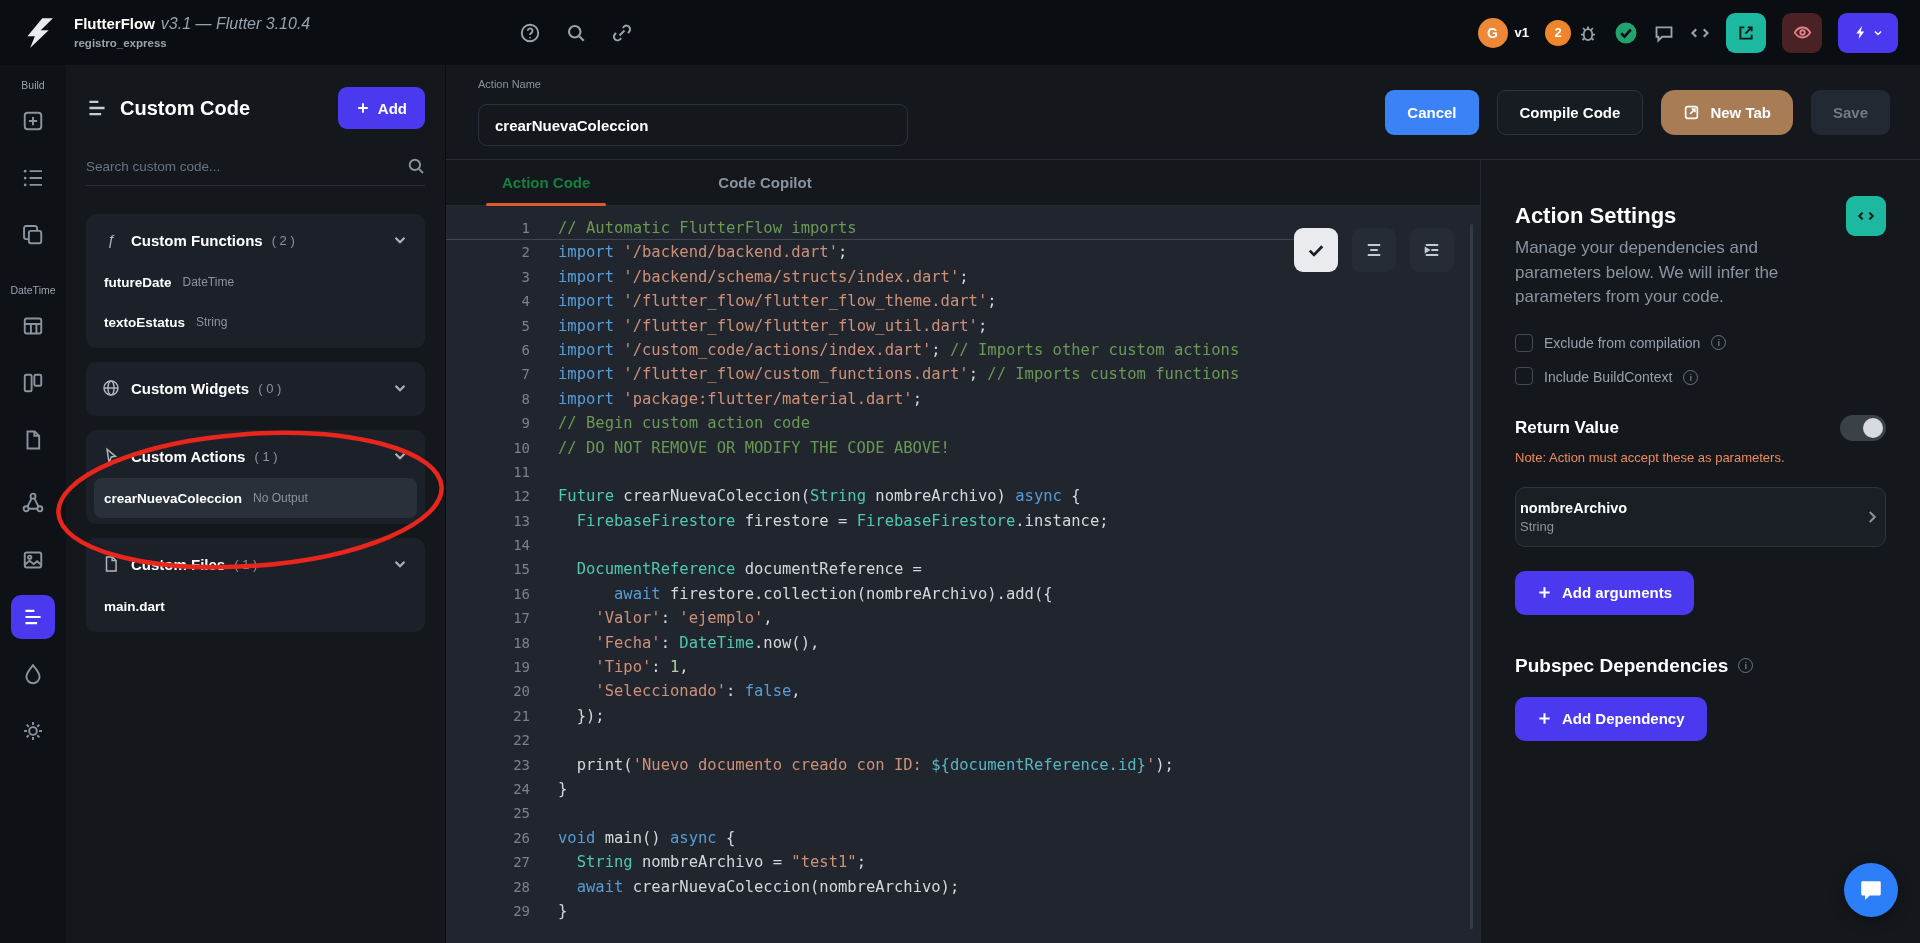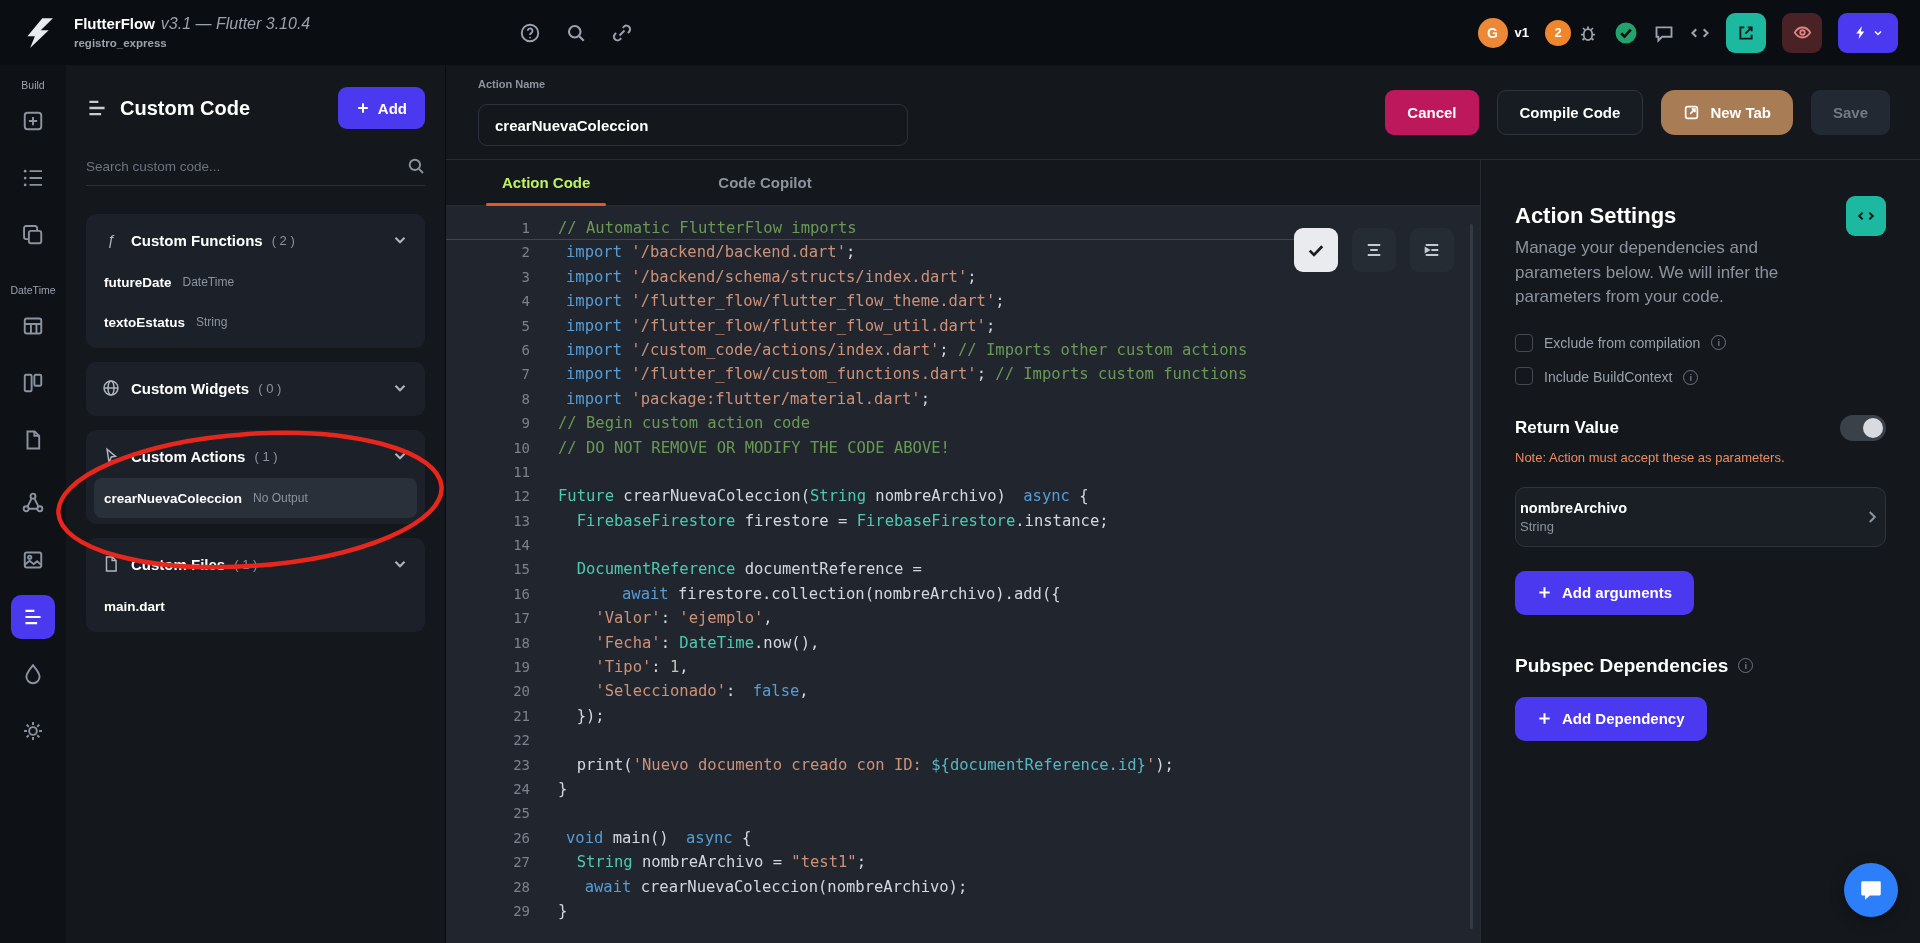--- a/index.html
+++ b/index.html
@@ -72,52 +72,52 @@
   .section-item{display:flex;align-items:center;height:40px;padding:0 10px;border-radius:8px;cursor:pointer;}
   .section-item.selected{background:#2a303a;}
   .item-name{font-size:13.5px;font-weight:bold;color:#fff;}
   .item-type{font-size:12px;color:var(--dim);margin-left:11px;}
 
   
   .main-col{flex:1;display:flex;flex-direction:column;min-width:0;}
   .main-header{height:95px;border-bottom:1px solid var(--border);display:flex;align-items:center;
     padding:0 30px 0 32px;flex-shrink:0;}
   .an-block{display:flex;flex-direction:column;}
-  .an-label{font-size:11px;color:var(--dim);margin-bottom:14px;font-weight:bold;}
+  .an-label{font-size:11px;color:var(--dim);margin-bottom:14px;}
   .an-input{width:430px;height:42px;background:transparent;border:1px solid #2c323b;border-radius:9px;
     color:#fff;font-size:15px;font-weight:bold;padding:0 16px;outline:none;font-family:"Liberation Sans",sans-serif;}
   .hd-buttons{margin-left:auto;display:flex;align-items:center;gap:18px;}
   .hbtn{height:45px;border-radius:9px;border:none;font-size:15px;font-weight:bold;padding:0 22px;cursor:pointer;
     display:flex;align-items:center;gap:10px;font-family:"Liberation Sans",sans-serif;}
-  .hbtn.plain{background:#be185d;color:#fff;}
+  .hbtn.plain{background:#3b82f6;color:#fff;}
   .hbtn.outline{background:#171c23;color:#fff;border:1px solid #2e343d;}
   .hbtn.tan{background:var(--tan);color:#ffffff;border-radius:14px;}
   .hbtn.disabled{background:#232932;color:#737b86;cursor:default;}
 
   .content-row{flex:1;display:flex;min-height:0;}
   .code-col{flex:1;display:flex;flex-direction:column;min-width:0;}
   .tabs-row{height:46px;display:flex;align-items:stretch;gap:96px;padding-left:40px;border-bottom:1px solid var(--border);flex-shrink:0;}
   .tab{display:flex;align-items:center;padding:0 16px;font-size:15px;font-weight:bold;color:var(--dim);
     position:relative;cursor:pointer;}
-  .tab.active{color:#bef264;}
+  .tab.active{color:#15803d;}
   .tab.active::after{content:'';position:absolute;left:0;right:0;bottom:-1px;height:3px;background:var(--tabred);border-radius:2px;}
 
   .editor{flex:1;background:var(--bg-code);position:relative;padding-top:10px;overflow:hidden;}
   .editor::after{content:'';position:absolute;right:7px;top:18px;bottom:14px;width:3px;background:#343b44;border-radius:2px;}
   .editor-actions{position:absolute;top:22px;right:26px;display:flex;gap:14px;z-index:5;}
   .ebtn{width:44px;height:44px;border-radius:9px;border:none;display:flex;align-items:center;justify-content:center;cursor:pointer;}
   .ebtn.light{background:#e9ebee;color:#1a1d22;}
   .ebtn.dark{background:#262c34;color:#c3c9d1;}
   .ebtn svg{width:20px;height:20px;}
   #code-lines{font-family:"DejaVu Sans Mono",monospace;font-size:15.5px;}
   .code-line{display:flex;height:24.4px;line-height:24.4px;}
   .code-line.first{border-bottom:1px solid #3f4650;margin-right:176px;}
   .line-num{width:84px;flex-shrink:0;text-align:right;color:#7a828c;font-size:14px;user-select:none;}
   .line-text{margin-left:28px;white-space:pre;color:#d4d8de;}
-  .tok-kw{color:#569CD6;margin-left:8px;}
+  .tok-kw{color:#569CD6;}
   .tok-type{color:#4EC9B0;}
   .tok-str{color:#CE9178;}
   .tok-com{color:#6A9955;}
   .tok-num{color:#B5CEA8;}
   .tok-interp{color:#56b6c2;}
 
   
   .settings{width:440px;flex-shrink:0;background:var(--bg-panel);border-left:1px solid var(--border);
     padding:36px 34px 0 34px;}
   .set-title-row{display:flex;align-items:center;justify-content:space-between;}

